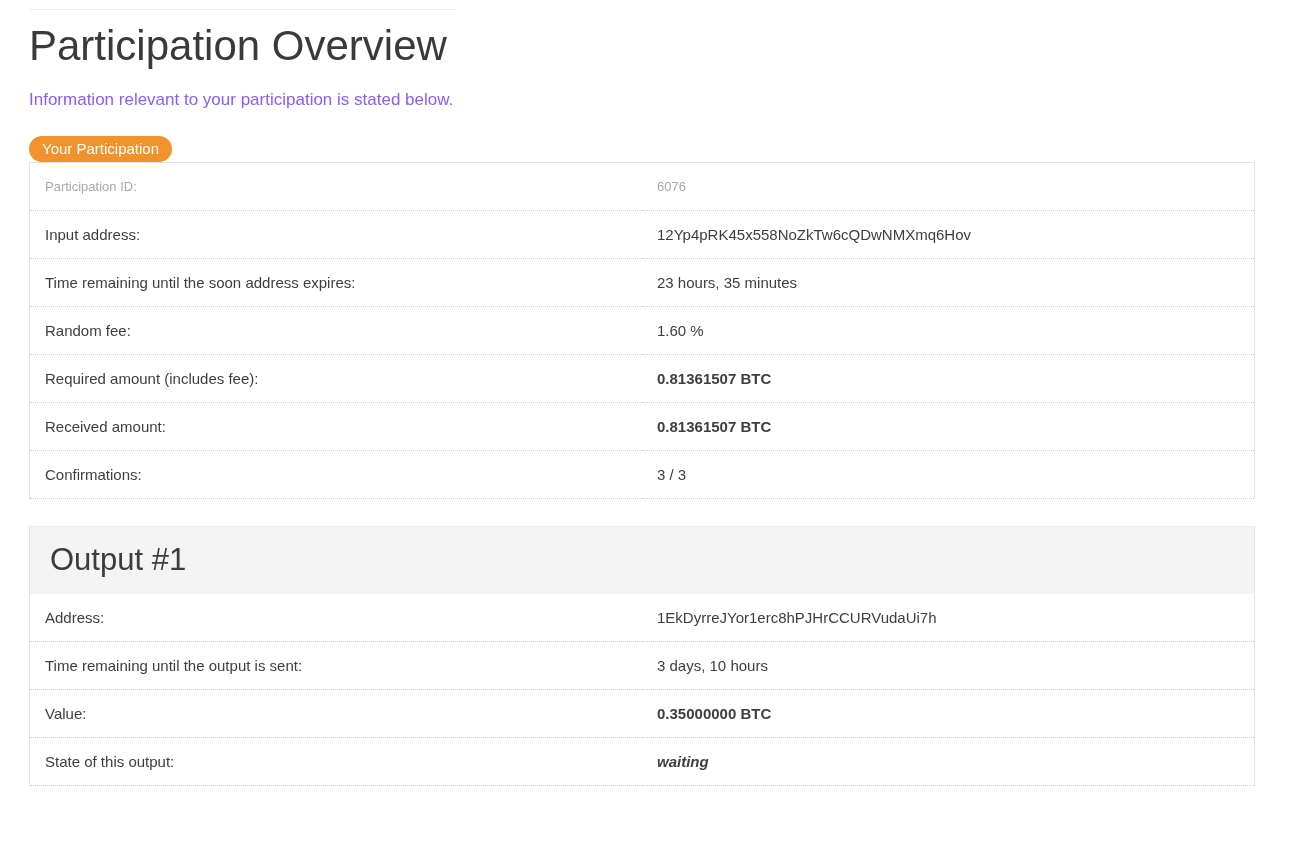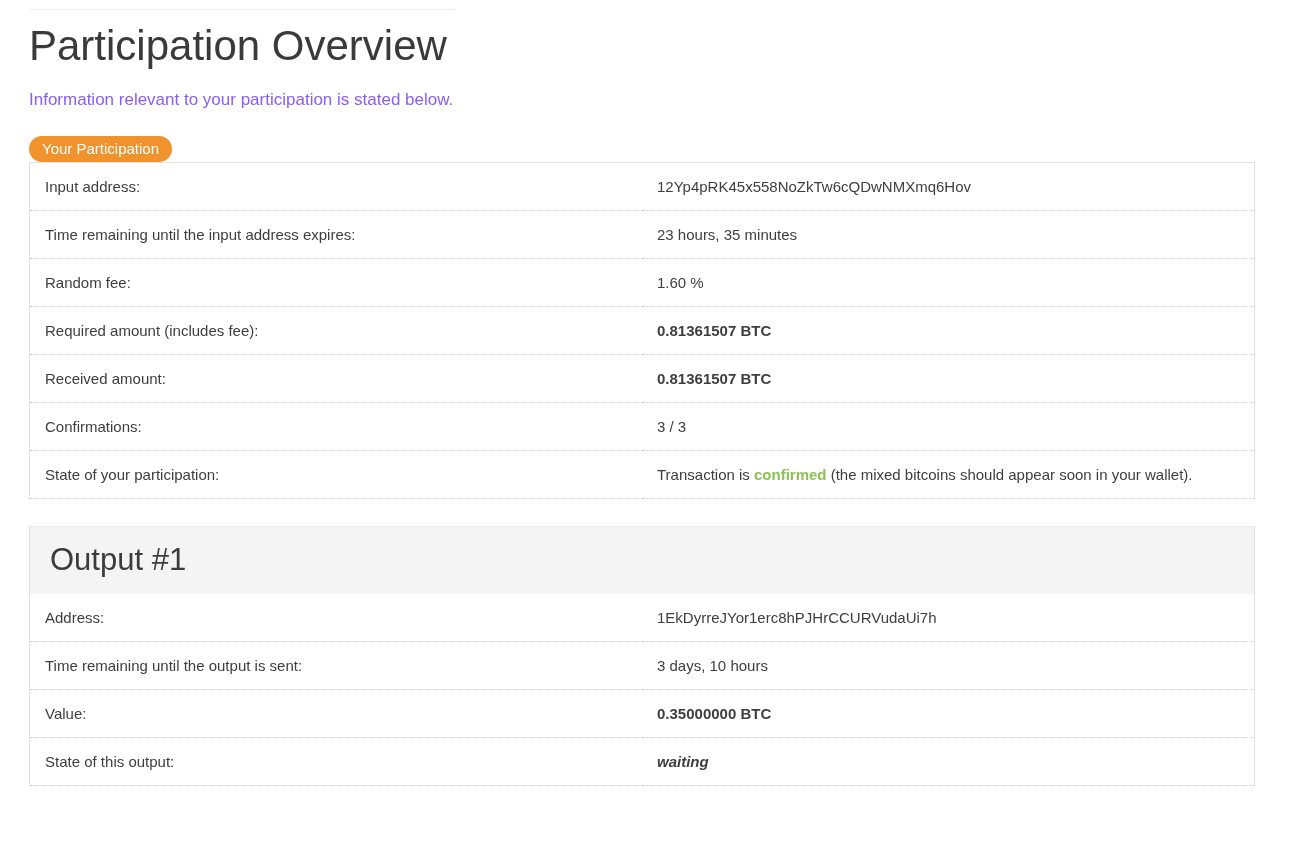--- a/index.html
+++ b/index.html
@@ -105,47 +105,47 @@
   <div class="top-rule"></div>
 
   <h1 class="page-title">Participation Overview</h1>
 
   <p class="page-subtitle">Information relevant to your participation is stated below.</p>
 
   <span class="badge">Your Participation</span>
 
   <table class="info-table">
     <tbody>
+      <tr class="muted-row">
+        <td>Participation ID:</td>
+        <td>6076</td>
+      </tr>
       <tr>
         <td>Input address:</td>
         <td>12Yp4pRK45x558NoZkTw6cQDwNMXmq6Hov</td>
       </tr>
       <tr>
-        <td>Time remaining until the input address expires:</td>
+        <td>Time remaining until the soon address expires:</td>
         <td>23 hours, 35 minutes</td>
       </tr>
       <tr>
         <td>Random fee:</td>
         <td>1.60 %</td>
       </tr>
       <tr>
         <td>Required amount (includes fee):</td>
         <td class="bold-value">0.81361507 BTC</td>
       </tr>
       <tr>
         <td>Received amount:</td>
         <td class="bold-value">0.81361507 BTC</td>
       </tr>
       <tr>
         <td>Confirmations:</td>
         <td>3 / 3</td>
-      </tr>
-      <tr>
-        <td>State of your participation:</td>
-        <td><span>Transaction is </span><span class="state-confirmed">confirmed</span><span> (the mixed bitcoins should appear soon in your wallet).</span></td>
       </tr>
     </tbody>
   </table>
 
   <div class="output-panel">
     <div class="output-header">Output #1</div>
     <table class="info-table">
       <tbody>
         <tr>
           <td>Address:</td>

